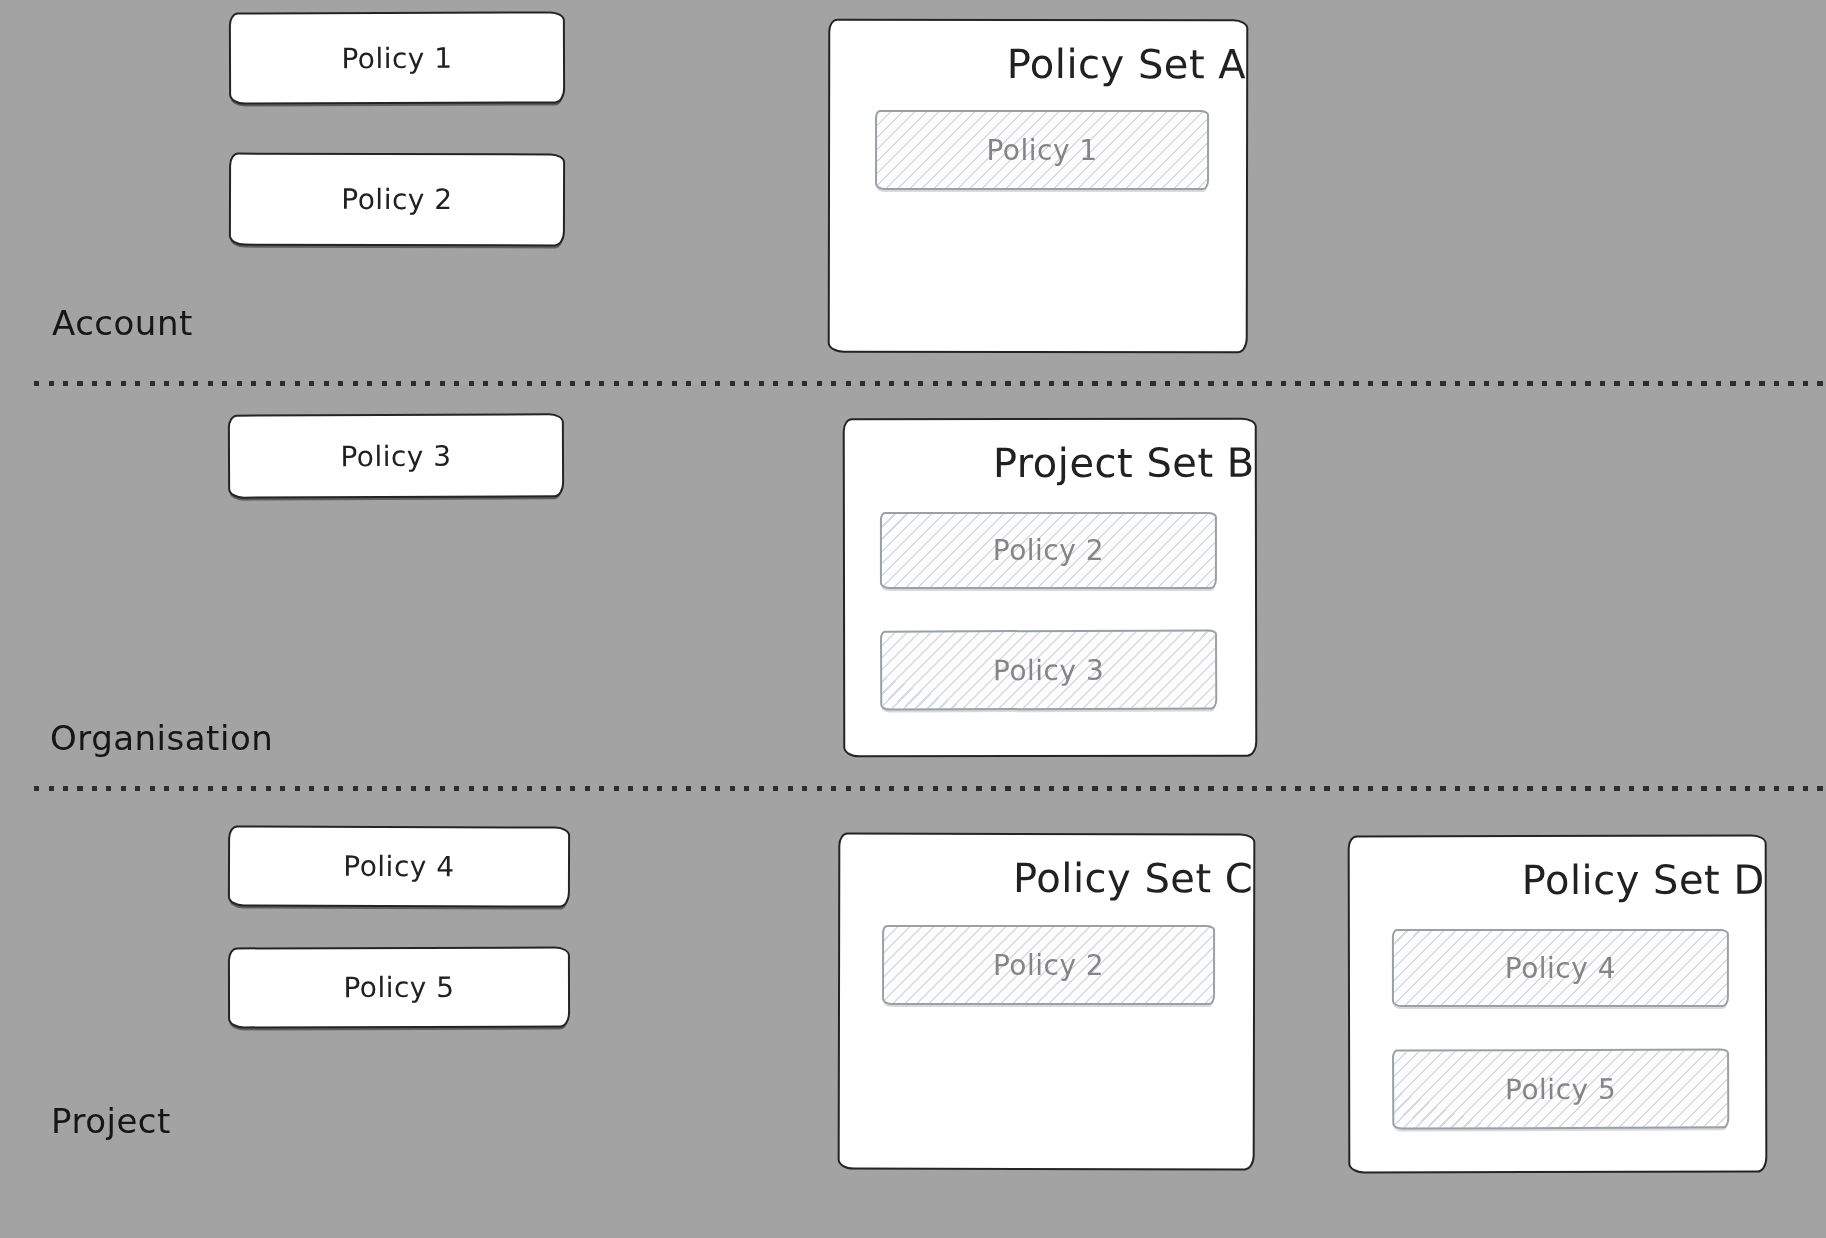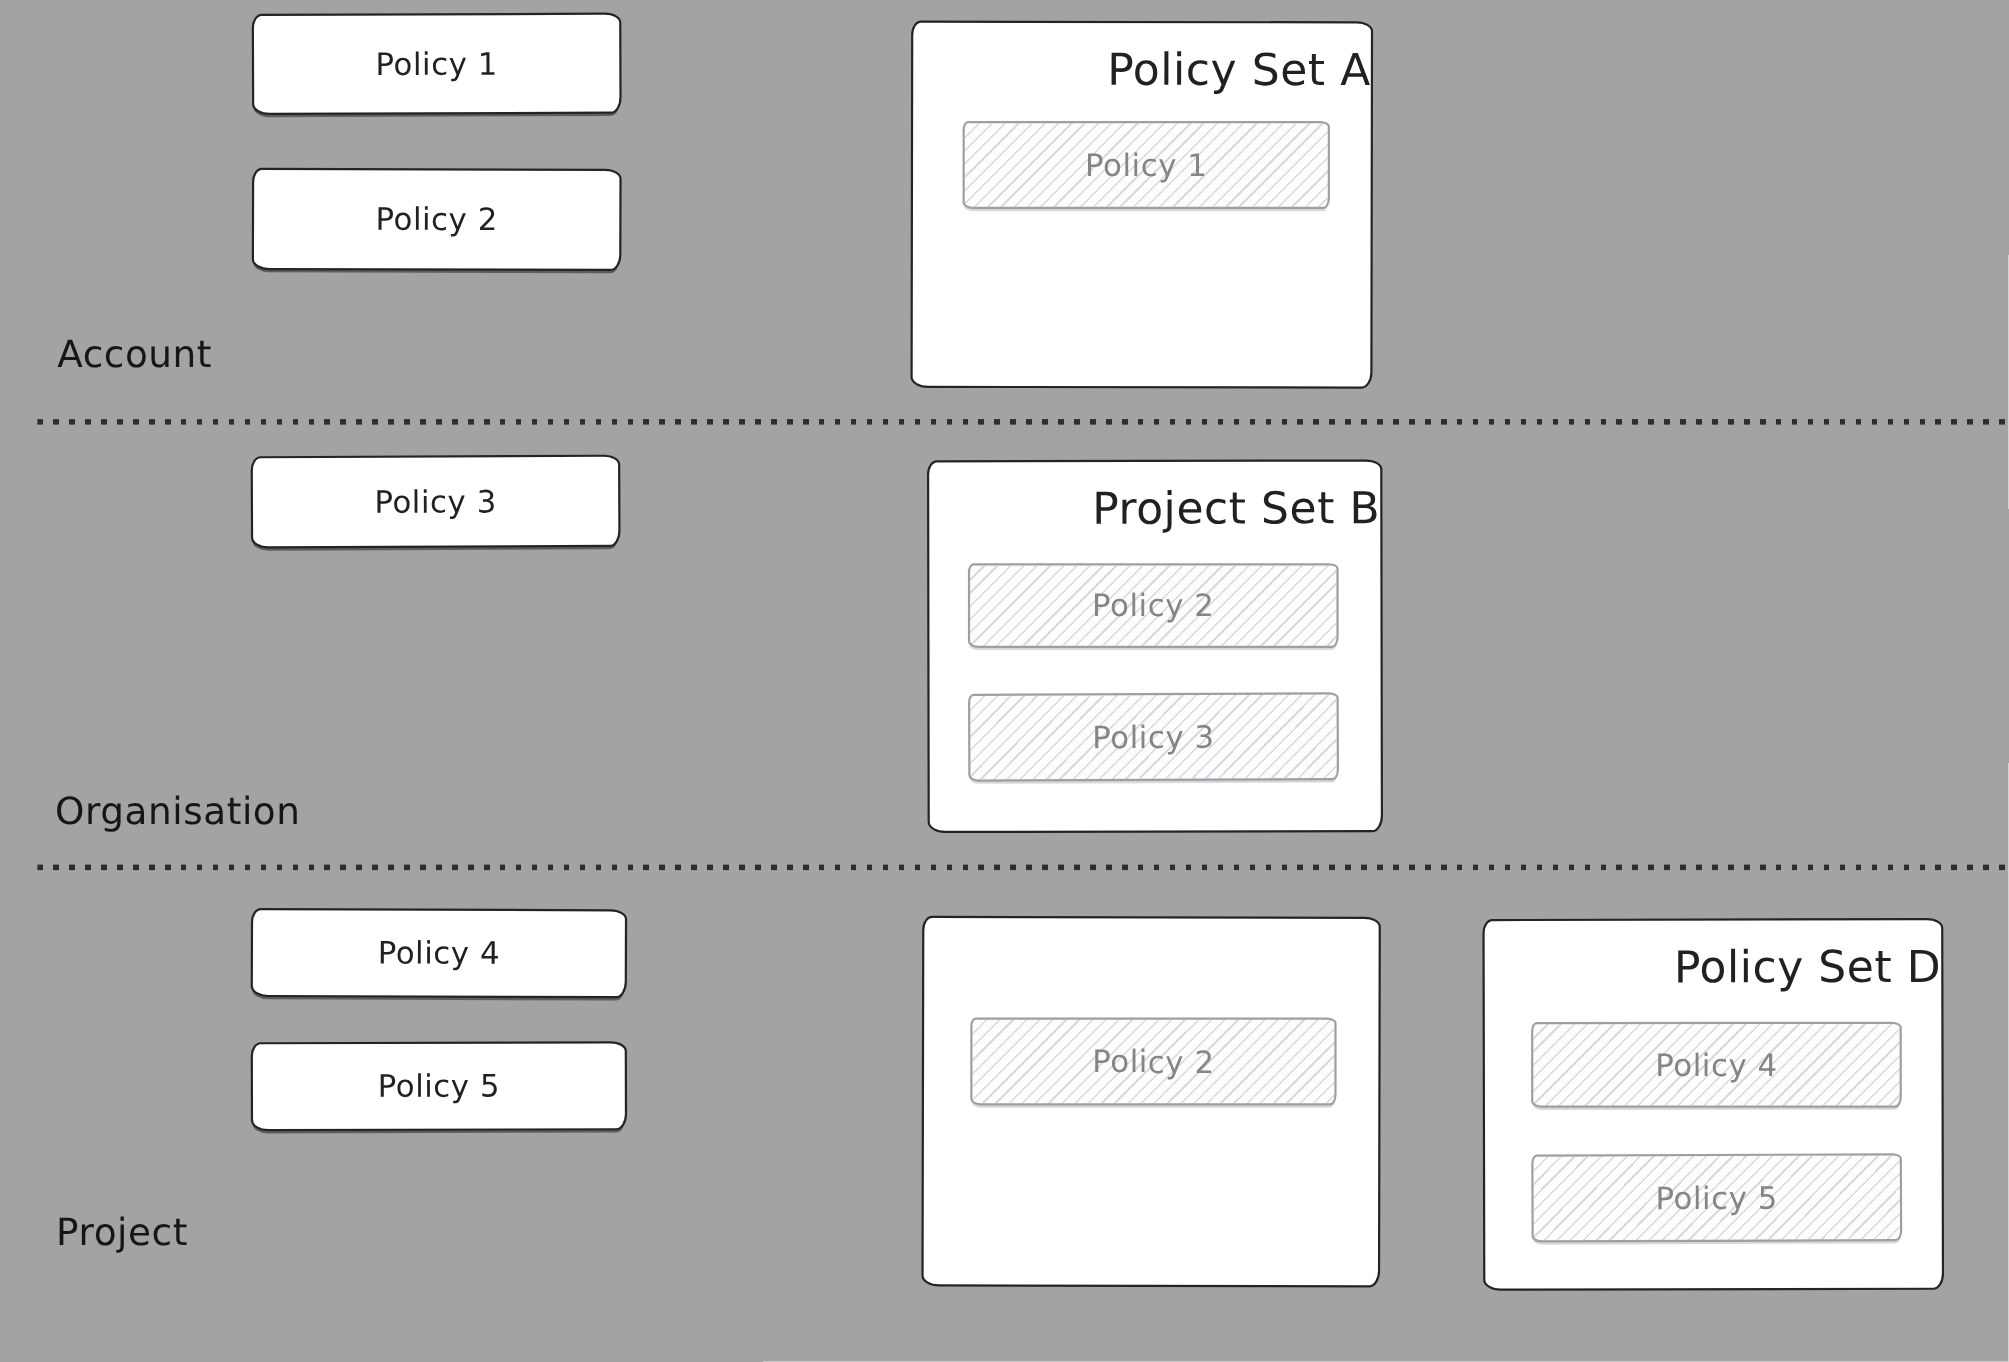--- a/index.html
+++ b/index.html
@@ -132,20 +132,21 @@
 
   <div class="sketch policy-box" style="left:228px; top:826px; width:342px; height:81px; --rot:0.2deg">
     <span>Policy 4</span>
   </div>
 
   <div class="sketch policy-box" style="left:228px; top:947px; width:342px; height:81px; --rot:-0.15deg">
     <span>Policy 5</span>
   </div>
 
   <div class="sketch policy-set" style="left:838px; top:833px; width:417px; height:337px; --rot:0.12deg">
+    <div class="set-title">Policy Set C</div>
     <div class="hatch-item" style="left:42px; top:90px; width:333px; height:80px; --rot:-0.1deg">
       <span>Policy 2</span>
     </div>
   </div>
 
   <div class="sketch policy-set" style="left:1348px; top:835px; width:419px; height:338px; --rot:-0.12deg">
     <div class="set-title">Policy Set D</div>
     <div class="hatch-item" style="left:42px; top:92px; width:337px; height:78px; --rot:0.1deg">
       <span>Policy 4</span>
     </div>

